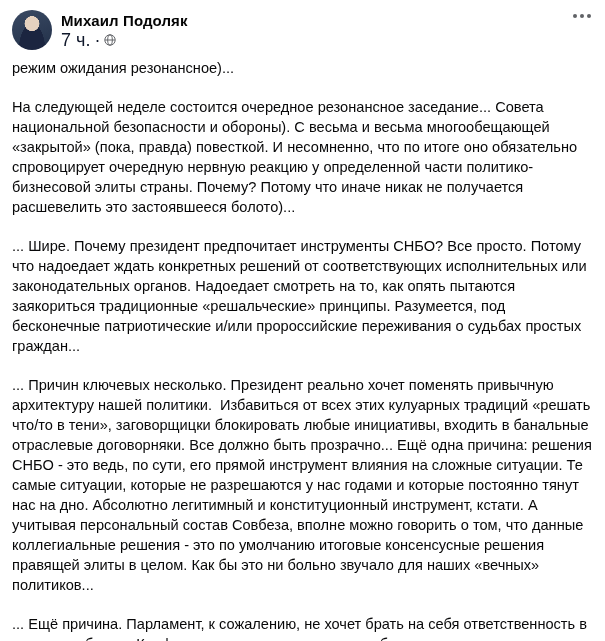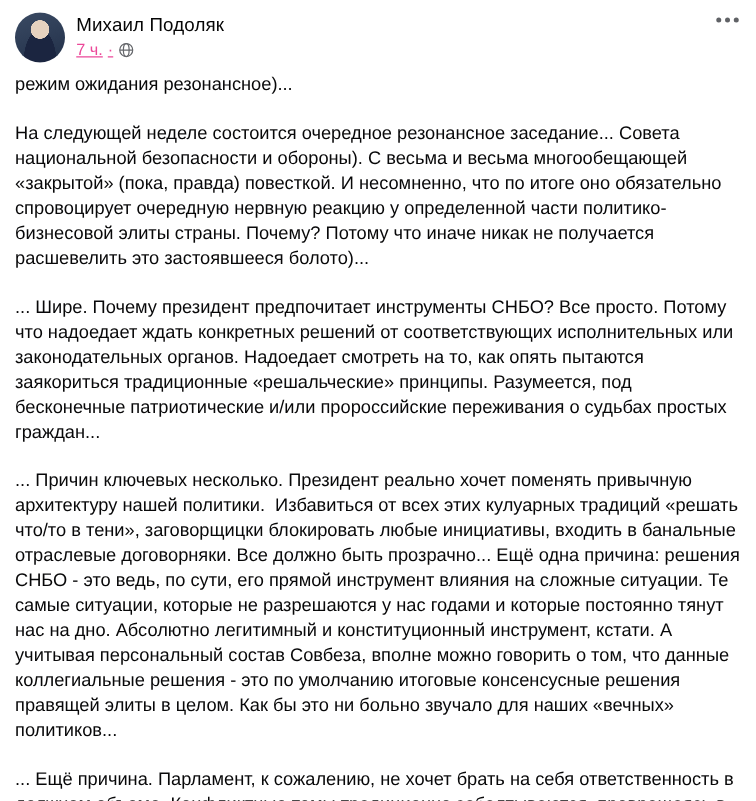--- a/index.html
+++ b/index.html
@@ -40,36 +40,35 @@
   }
   .header-text {
     margin-left: 9px;
     display: flex;
     flex-direction: column;
     justify-content: center;
     padding-top: 1px;
   }
   .author-name {
     font-size: 15px;
-    font-weight: normal;
+    font-weight: bold;
     color: #050505;
     line-height: 19px;
     letter-spacing: .1px;
   }
   .meta-row {
     display: flex;
     align-items: center;
     gap: 4px;
     margin-top: 2px;
   }
   .timestamp {
-    font-size: 13px;
-    color: #ec4899;
+    font-size: 18px;
+    color: #0f172a;
     line-height: 16px;
-    text-decoration: underline;
   }
   .globe-icon {
     width: 12px;
     height: 12px;
     display: inline-block;
     line-height: 12px;
   }
   .menu-dots {
     position: absolute;
     right: 14px;

